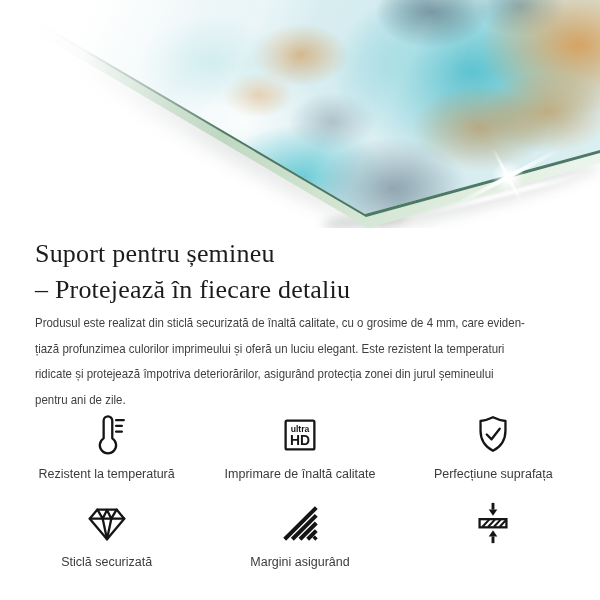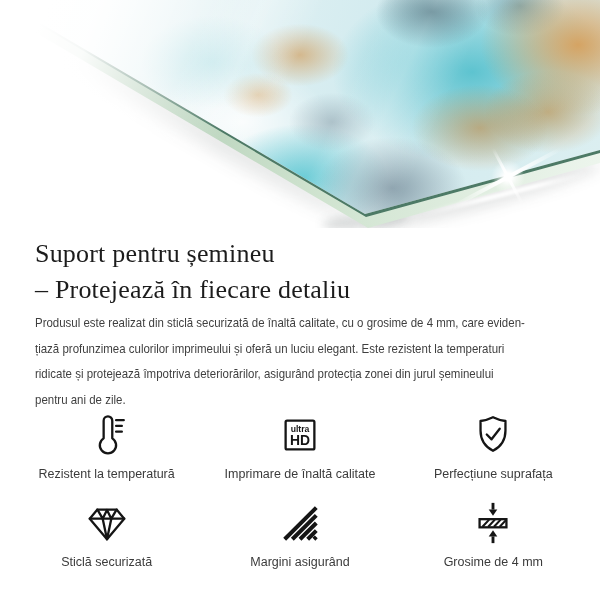--- a/index.html
+++ b/index.html
@@ -172,16 +172,15 @@
     <div class="icon-box">
       <svg width="46" height="46" viewBox="0 0 48 48">
         <path d="M24,3 V10" stroke="#151515" stroke-width="3"></path>
         <path d="M19.5,10 H28.5 L24,16.5 Z" fill="#151515"></path>
         <rect class="stroke" x="10" y="20" width="28" height="8.5" stroke-width="2.2"></rect>
         <path d="M13,28 L20,20.5 M19,28 L26,20.5 M25,28 L32,20.5 M31,28 L38,20.5" fill="none" stroke="#151515" stroke-width="2.2"></path>
         <path d="M24,45 V38" stroke="#151515" stroke-width="3"></path>
         <path d="M19.5,38 H28.5 L24,31.5 Z" fill="#151515"></path>
       </svg>
     </div>
-    <div class="f-label">Grosime de 4 mm</div>
   </div>
 
 </div>
 
 </body></html>

